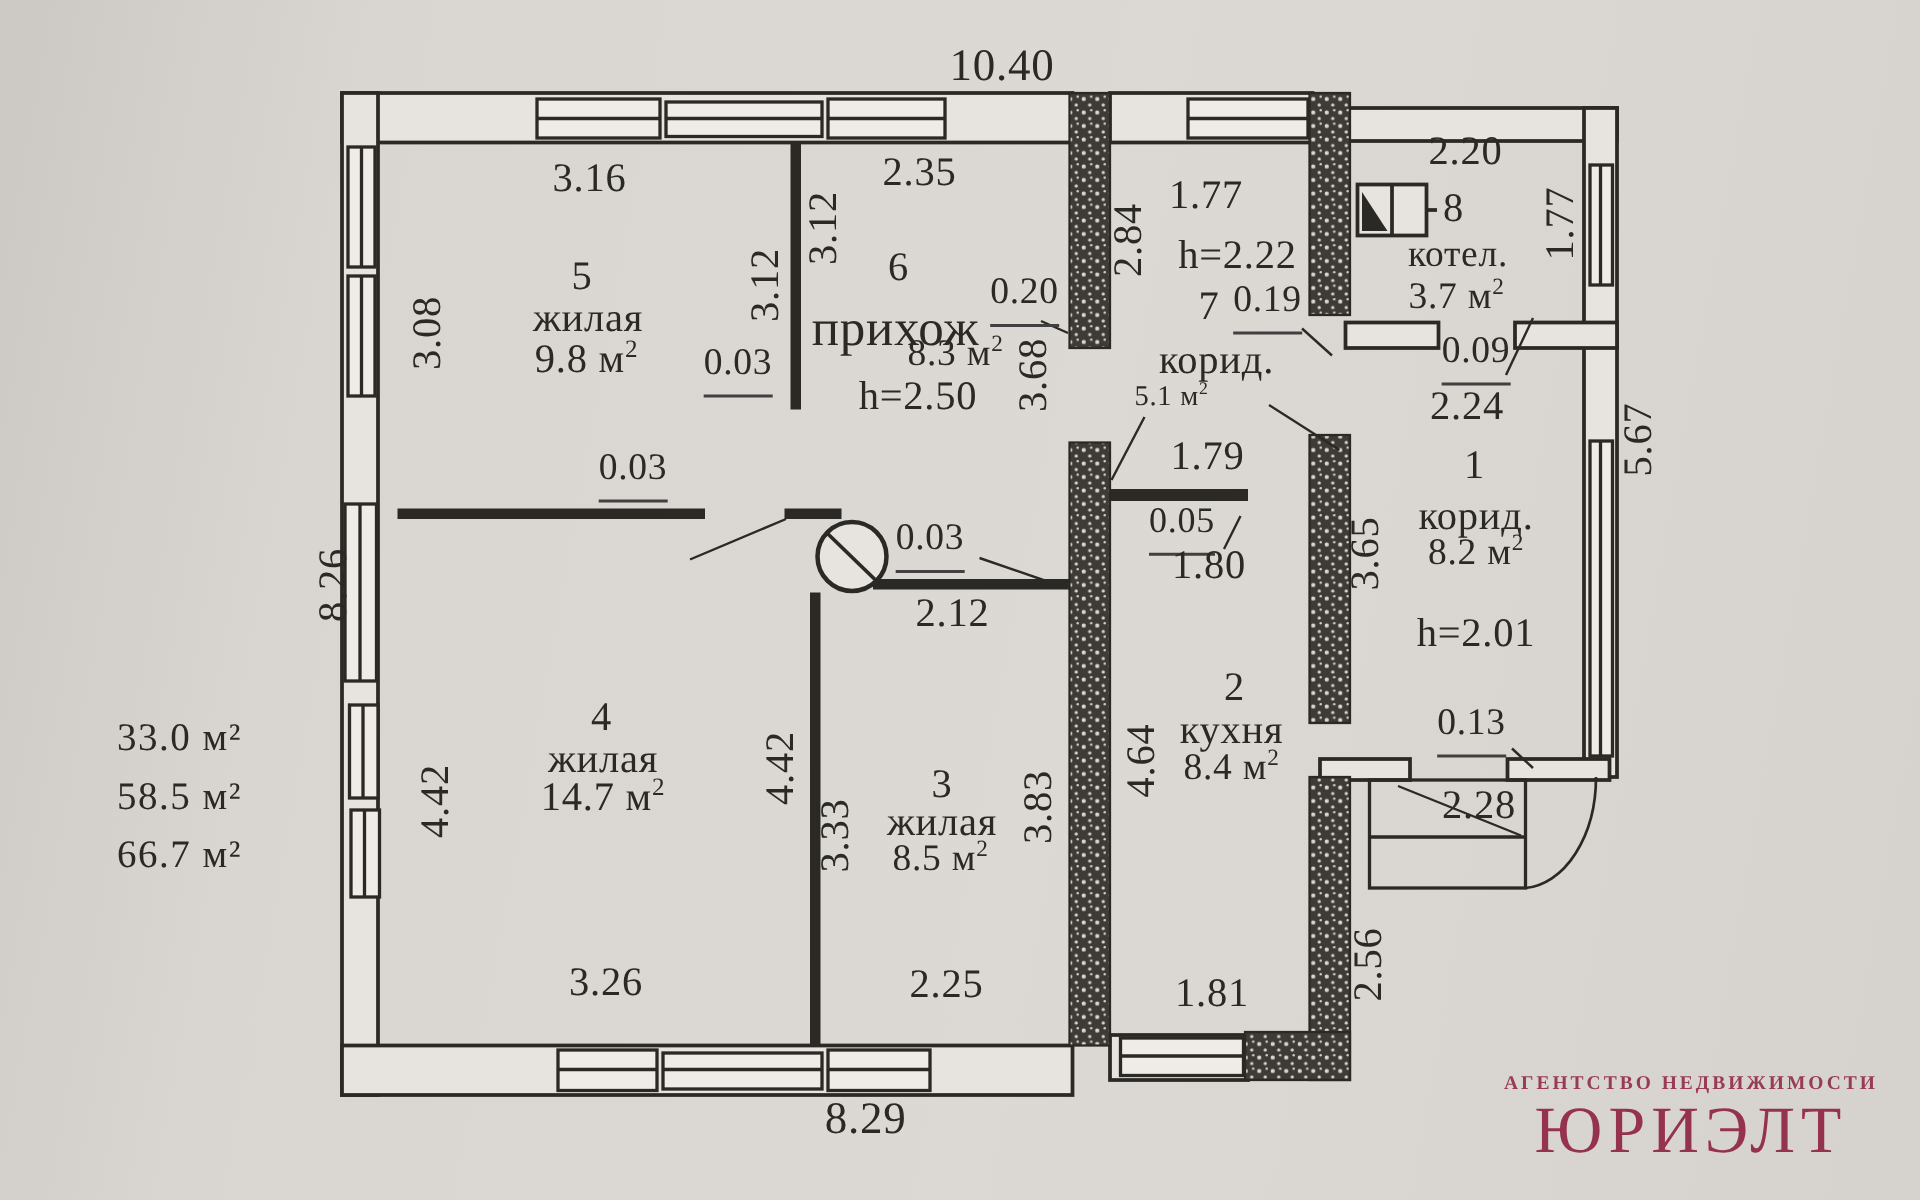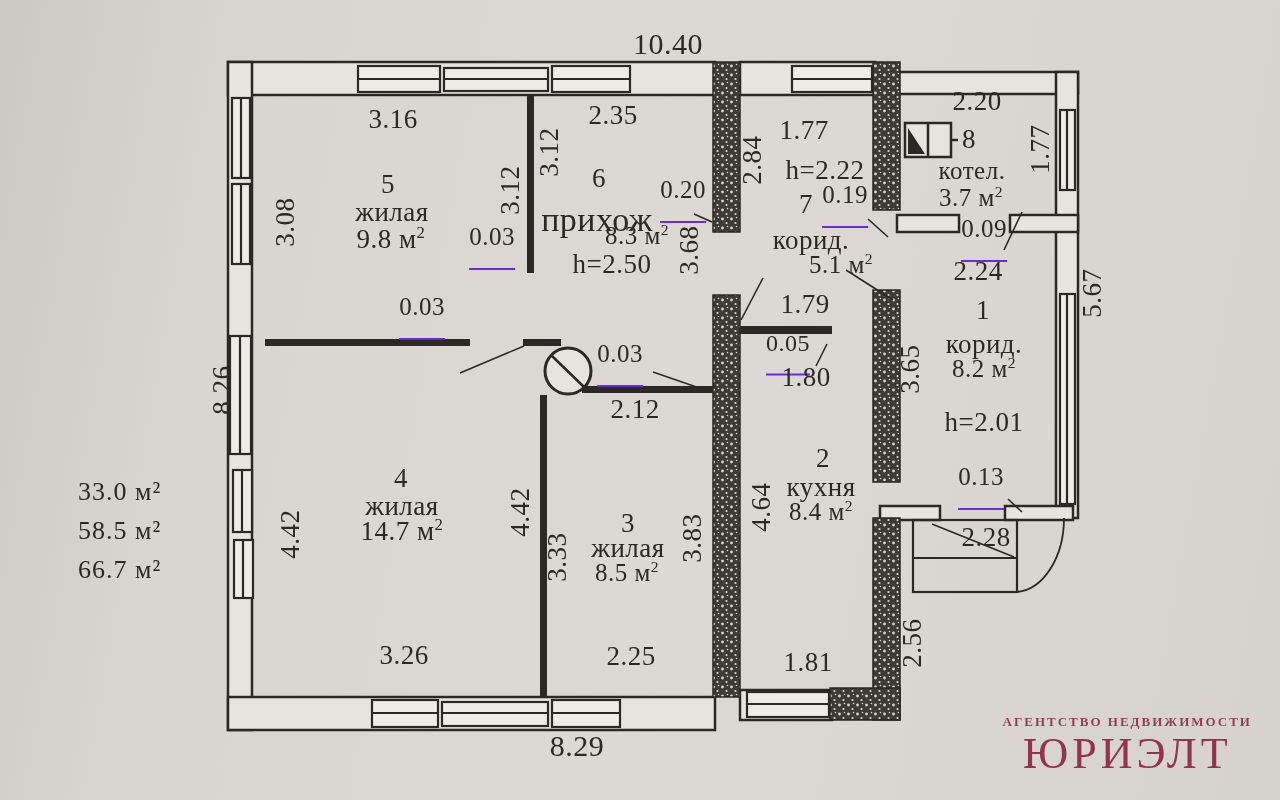--- a/index.html
+++ b/index.html
@@ -8,21 +8,21 @@
     background: linear-gradient(100deg,#ccc9c4 0%, #d9d6d1 18%, #dcd9d4 55%, #d6d3ce 100%);
     font-family:"Liberation Serif", serif;
     position:relative;
   }
   .plan { position:absolute; left:0; top:0; width:1280px; height:800px; }
   svg.lines { position:absolute; left:0; top:0; }
   .dim {
     position:absolute; transform:translate(-50%,-50%);
     color:#2b2925; white-space:nowrap; letter-spacing:.5px; line-height:1;
   }
-  .dim.u { border-bottom:2px solid #6d28d9; padding-bottom:19px; }
+  .dim.u { border-bottom:2px solid #404040; padding-bottom:9px; }
   .dim sup { font-size:.62em; }
   .totals { position:absolute; left:78px; top:448px; color:#2b2925;margin-top:29px; }
   .totals div { font-size:26px; letter-spacing:1px; margin-bottom:9px; }
   .logo { position:absolute; right:28px; top:714px; text-align:center; color:#8e2140; }
   .logo .l1 { font-size:13px; font-weight:bold; letter-spacing:2px; opacity:.85; }
   .logo .l2 { font-size:44px; font-weight:normal; letter-spacing:4px; margin-top:-2px; opacity:.9; }
 </style>
 </head>
 <body>
 
@@ -155,21 +155,21 @@
       <span class="dim" style="left: 637px; top: 235px; font-size: 25px; transform: translate(-50%, -50%);">8.3 м<sup>2</sup></span>
       <span class="dim" style="left: 612px; top: 264px; font-size: 27px; transform: translate(-50%, -50%);">h=2.50</span>
       <span class="dim u" style="left: 683px; top: 200px; font-size: 25px; transform: translate(-50%, -50%);">0.20</span>
       <span class="dim" style="left: 689px; top: 250px; font-size: 27px; transform: translate(-50%, -50%) rotate(-90deg);">3.68</span>
       <span class="dim" style="left: 752px; top: 160px; font-size: 27px; transform: translate(-50%, -50%) rotate(-90deg);">2.84</span>
       <span class="dim" style="left: 804px; top: 130px; font-size: 27px; transform: translate(-50%, -50%);">1.77</span>
       <span class="dim" style="left: 825px; top: 170px; font-size: 27px; transform: translate(-50%, -50%);">h=2.22</span>
       <span class="dim" style="left: 806px; top: 204px; font-size: 27px; transform: translate(-50%, -50%);">7</span>
       <span class="dim u" style="left: 845px; top: 205px; font-size: 25px; transform: translate(-50%, -50%);">0.19</span>
       <span class="dim" style="left: 811px; top: 240px; font-size: 27px; transform: translate(-50%, -50%);">корид.</span>
-      <span class="dim" style="left: 841px; top: 264px; font-size: 25px; transform: translate(-50%, -50%);">5.1 м<sup>2</sup></span>
+      <span class="dim" style="left: 781px; top: 264px; font-size: 19px; transform: translate(-50%, -50%);">5.1 м<sup>2</sup></span>
       <span class="dim" style="left: 805px; top: 304px; font-size: 27px; transform: translate(-50%, -50%);">1.79</span>
       <span class="dim" style="left: 977px; top: 101px; font-size: 27px; transform: translate(-50%, -50%);">2.20</span>
       <span class="dim" style="left: 969px; top: 139px; font-size: 27px; transform: translate(-50%, -50%);">8</span>
       <span class="dim" style="left: 972px; top: 170px; font-size: 25px; transform: translate(-50%, -50%);">котел.</span>
       <span class="dim" style="left: 971px; top: 197px; font-size: 25px; transform: translate(-50%, -50%);">3.7 м<sup>2</sup></span>
       <span class="dim" style="left: 1040px; top: 149px; font-size: 27px; transform: translate(-50%, -50%) rotate(-90deg);">1.77</span>
       <span class="dim u" style="left: 984px; top: 239px; font-size: 25px; transform: translate(-50%, -50%);">0.09</span>
       <span class="dim" style="left: 978px; top: 271px; font-size: 27px; transform: translate(-50%, -50%);">2.24</span>
       <span class="dim" style="left: 983px; top: 310px; font-size: 27px; transform: translate(-50%, -50%);">1</span>
       <span class="dim" style="left: 984px; top: 344px; font-size: 27px; transform: translate(-50%, -50%);">корид.</span>

